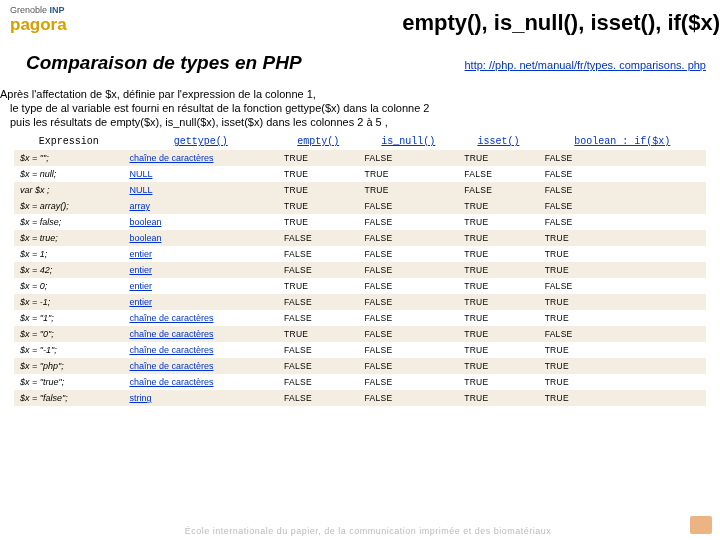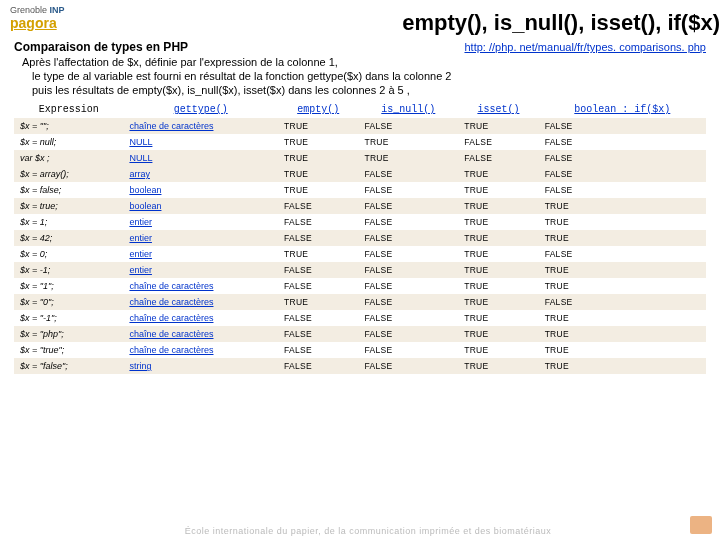--- a/index.html
+++ b/index.html
@@ -1,23 +1,23 @@
 <!DOCTYPE html>
 <html><head>
 <meta charset="utf-8">
 <style>
 body { margin:0; font-family:Arial,sans-serif; background:#fff; width:720px; height:540px; overflow:hidden; position:relative; }
 .logo { position:absolute; top:5px; left:10px; font-size:9px; color:#555; }
 .logo .inp { color:#2a5a8a; font-weight:bold; }
-.logo .pagora { color:#d4a000; font-weight:bold; font-size:14px;text-decoration:underline; }
+.logo .pagora { color:#d4a000; font-weight:bold; font-size:17px; }
 h1 { text-align:right; font-size:22px; margin:10px 0 4px 0; font-weight:bold; }
 .subhead { display:flex; justify-content:space-between; padding:0 14px; align-items:baseline; }
-.subhead h2 { font-size:12px; margin:0; font-weight:bold; }
+.subhead h2 { font-size:19px; margin:12px; font-weight:bold;font-style:italic; }
 .subhead a { color:#0033cc; text-decoration:underline; font-size:11px; }
-.intro { font-size:11px; padding:2px 14px 4px 22px; line-height:1.25; }
+.intro { font-size:11px; padding:2px 14px 4px 0; line-height:1.25; }
 table { border-collapse:collapse; width:calc(100% - 28px); margin:0 14px; font-size:9px; }
 th { font-weight:normal; padding:3px 4px; font-size:10px;font-family:Liberation Mono, monospace; }
 th a { color:#0033cc; text-decoration:underline; }
 td { padding:3px 6px; }
 td.expr { font-style:italic; font-size:9px; }
 td.type a { color:#0033cc; text-decoration:underline; font-size:9px;margin-top:48px; }
 td.val { font-size:8.5px; letter-spacing:0.3px; }
 tr.shade { background:#f3ede2; }
 .footer { position:absolute; bottom:4px; left:16px; right:0; text-align:center; font-size:9px; color:#bbb; letter-spacing:0.5px; }
 .orange-box { position:absolute; bottom:6px; right:8px; width:22px; height:18px; background:#e08030; opacity:0.6; border-radius:2px; }

